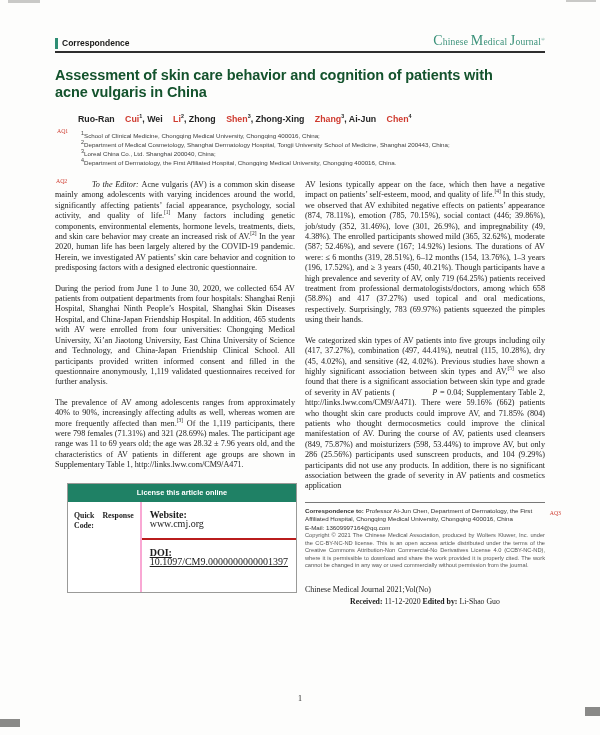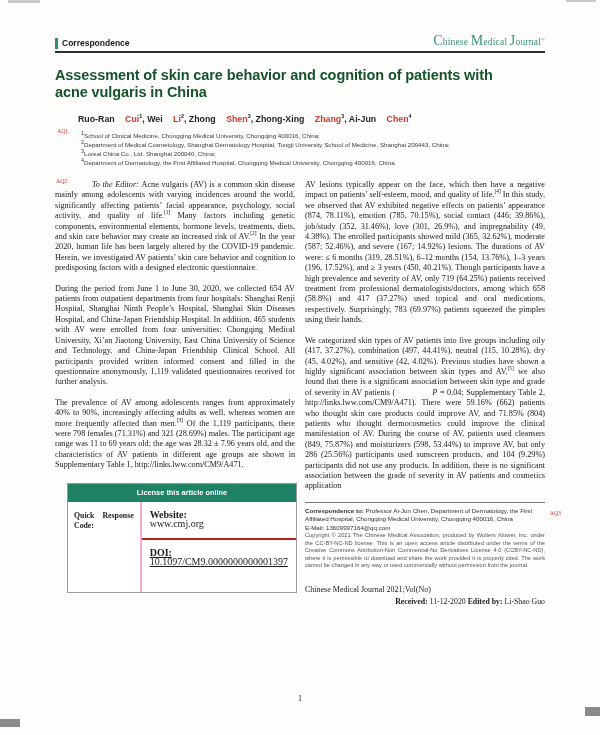--- a/index.html
+++ b/index.html
@@ -54,21 +54,21 @@
   .access-cell + .access-cell{border-top:2px solid #b91c1c;flex:1;text-decoration:underline;}
   .access-lbl{font-weight:bold;}
 
   
   .corr-block{position:relative;border-top:1px solid #777;margin-top:7px;padding-top:4px;
     font-family:"Liberation Sans",sans-serif;font-size:6.2px;line-height:8.4px;color:#333;text-align:left;}
   .aq3{right:-16px;top:6px;position:absolute;}
   .copyright{font-family:"Liberation Sans",sans-serif;font-size:5.7px;line-height:7.5px;
     color:#555;margin:5px 0 0;text-align:justify;}
   .journal-line{font-size:8px;margin-top:15px;text-align:left;color:#1c1c1c;}
-  .received{font-size:7.8px;margin-top:2px;text-align:right;color:#1c1c1c;}
+  .received{font-size:7.8px;margin-top:2px;text-align:center;color:#1c1c1c;}
 
   .page-num{position:absolute;left:0;top:694px;width:600px;text-align:center;
     font-size:8px;color:#222;}
 </style>
 </head>
 <body>
 
 <div class="page">
 
   <div class="crop tl"></div>

